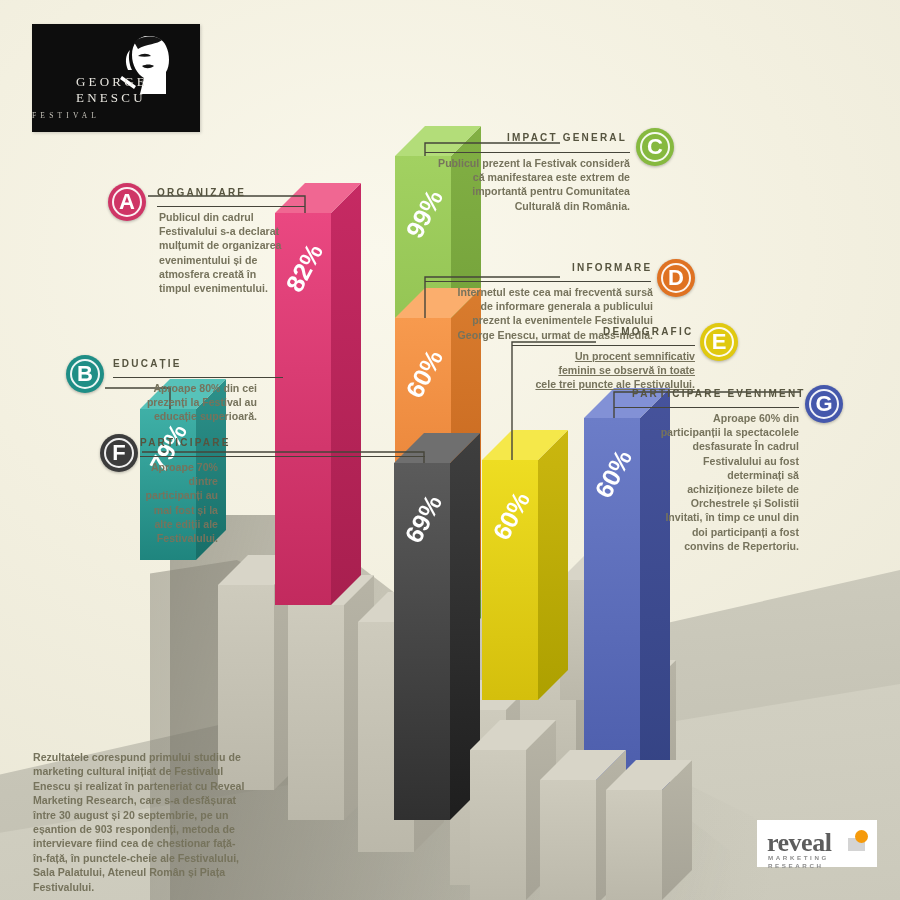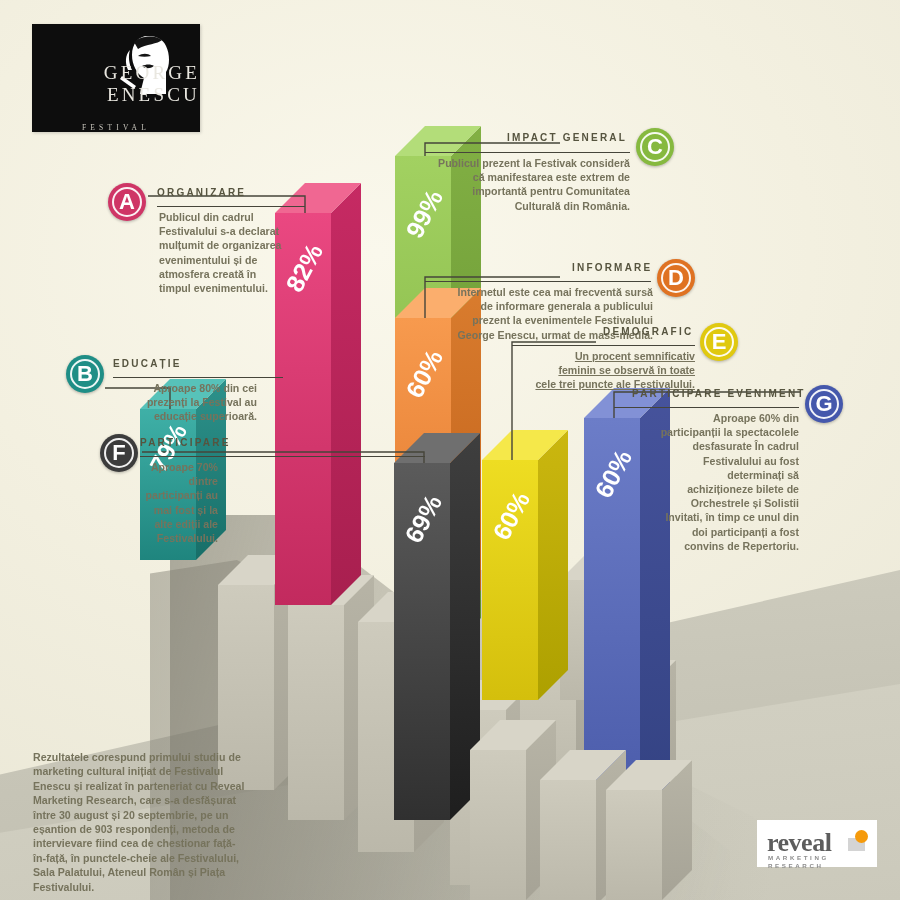--- a/index.html
+++ b/index.html
@@ -40,27 +40,27 @@
   
   .logo{
     position:absolute;left:32px;top:24px;width:168px;height:108px;
     background:#0d0d0d;box-shadow:1px 1px 3px rgba(0,0,0,.18);
     overflow:hidden;
   }
   .logo .face{
     position:absolute;right:26px;top:8px;width:56px;height:64px;
   }
   .logo .ln1{
-    position:absolute;left:0;right:0;bottom:26px;text-align:right;
-    color:#e9e7e0;font-family:"Liberation Serif", serif;font-size:19px;
+    position:absolute;left:0;right:0;bottom:26px;text-align:left;
+    color:#e9e7e0;font-family:"Liberation Serif", serif;font-size:13px;
     letter-spacing:3.2px;
     margin-left:44px;
   }
   .logo .ln2{
-    position:absolute;left:0;right:0;bottom:0;text-align:center;
+    position:absolute;left:0;right:0;bottom:12px;
     color:#c9c6bd;font-family:"Liberation Serif", serif;font-size:7.5px;
     letter-spacing:4.2px;
   }
 
   
   #chart{position:absolute;left:0;top:0;width:900px;height:900px;}
 
   
   .callout{position:absolute;}
   .badge{

